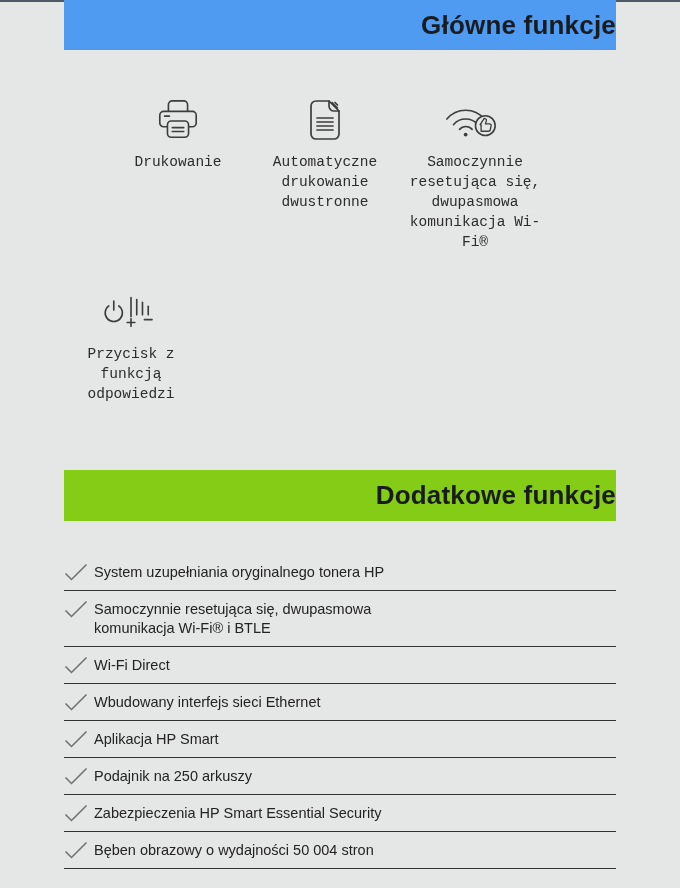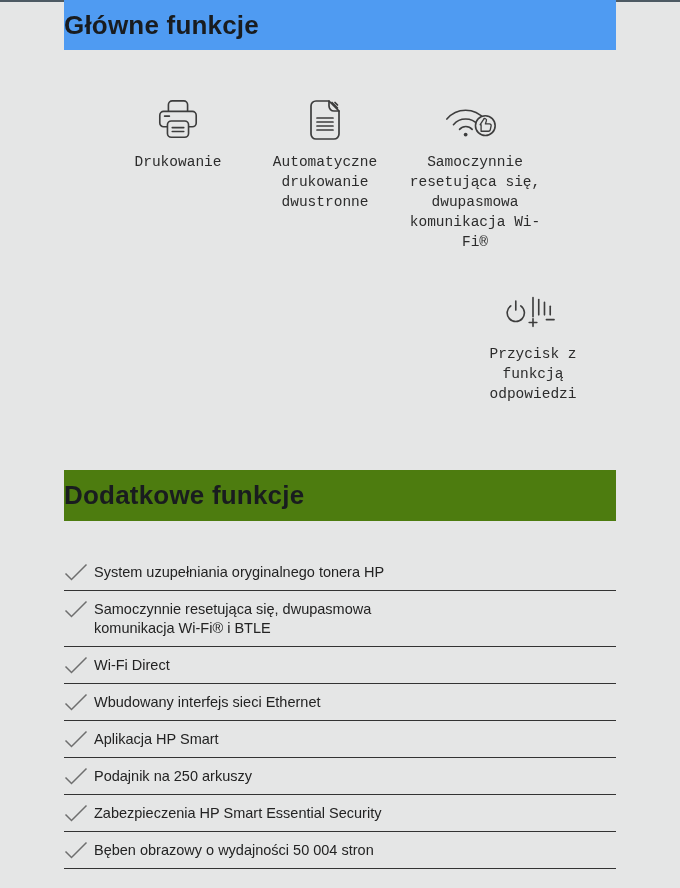--- a/index.html
+++ b/index.html
@@ -17,34 +17,34 @@
     background: #4d5a63;
     z-index: 0;
   }
   .content {
     position: relative; z-index: 1;
     margin: 0 64px;
     width: 552px;
   }
   .banner {
     height: 50px;
-    display: flex; align-items: center; justify-content: flex-start;
+    display: flex; align-items: center; justify-content: flex-end;
   }
   .banner-main { background: #4f9bf2; }
-  .banner-additional { background: #4d7c0f; margin-top: 66px; height: 51px; }
+  .banner-additional { background: #84cc16; margin-top: 66px; height: 51px; }
   .banner-title {
     margin: 0;
     font-size: 26px;
     font-weight: 600;
     color: #191c1f;
     letter-spacing: 0.2px;
   }
   .features { padding-top: 44px; }
   .feature-row { display: flex; align-items: flex-start; }
-  .row-2 { margin-top: 34px; justify-content: flex-end; transform: translateX(-8px); }
+  .row-2 { margin-top: 34px; justify-content: flex-start; transform: translateX(-8px); }
   .feature { display: flex; flex-direction: column; align-items: center; }
   .feature-1 { width: 150px; margin-left: 39px; }
   .feature-2 { width: 118px; margin-left: 13px; }
   .feature-3 { width: 136px; margin-left: 23px; justify-content: center; }
   .feature-4 { width: 150px; }
   .icon-box { height: 52px; display: flex; align-items: center; justify-content: center; }
   .icon-box svg { display: block; }
   .feature-label {
     margin-top: 6px;
     text-align: center;

